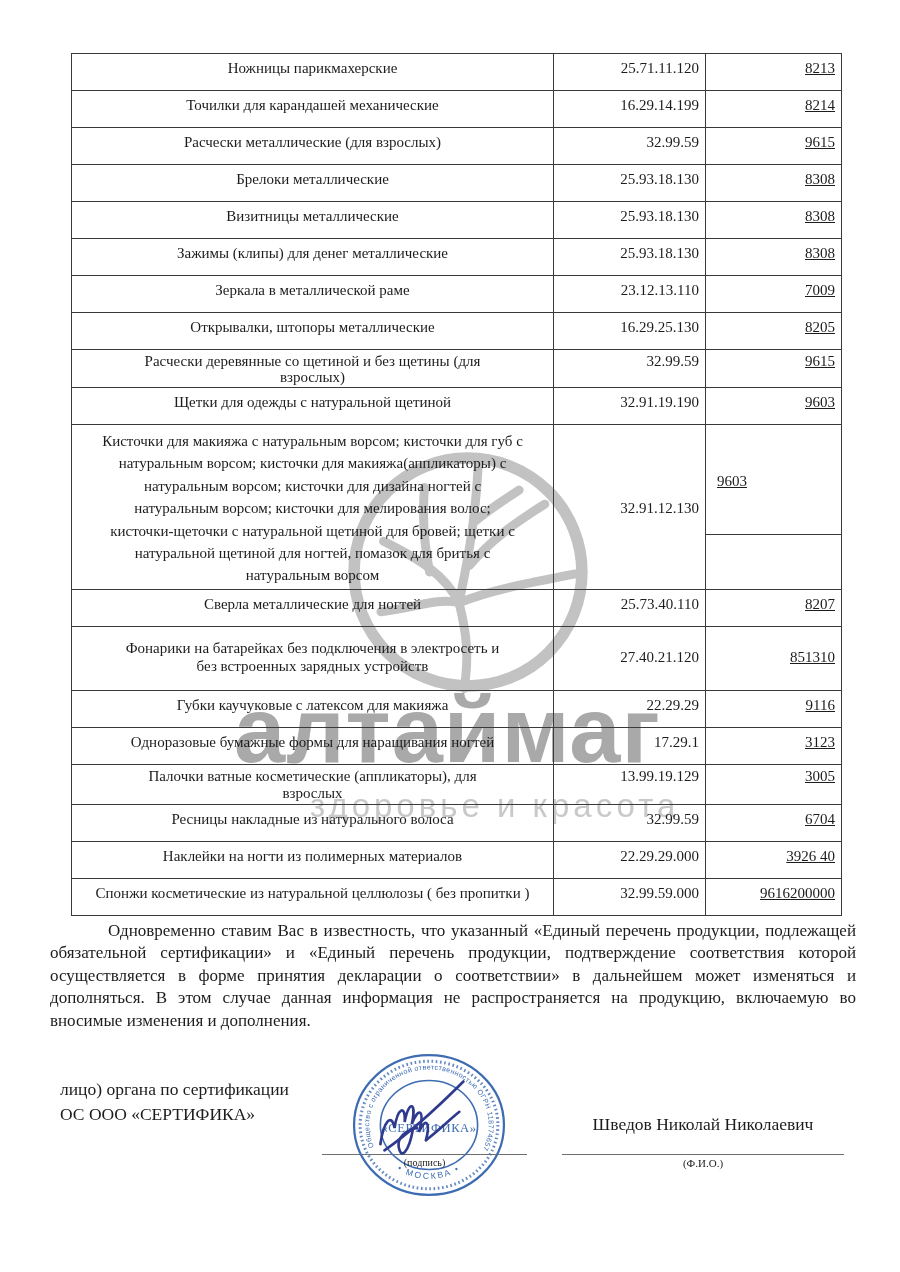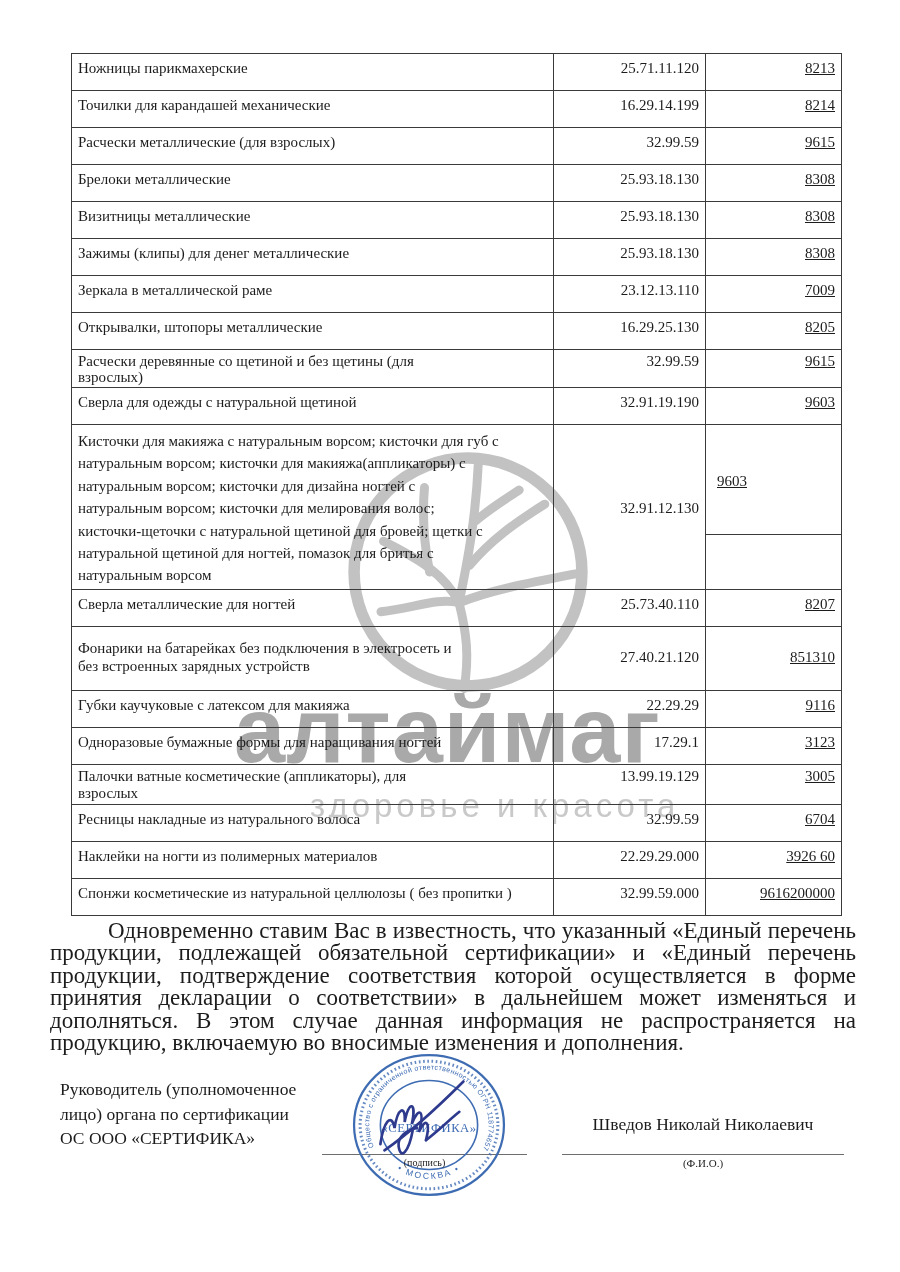--- a/index.html
+++ b/index.html
@@ -38,21 +38,21 @@
     position:absolute;left:71px;top:53px;width:729px;z-index:1;
     border-collapse:collapse;table-layout:fixed;background:transparent;
   }
   .doc-table td{
     border:1px solid var(--border-dark);
     vertical-align:top;
     font-size:15px;line-height:18px;
     padding:5px 6px 2px 6px;
     overflow:hidden;
   }
-  .doc-table td.c1{width:469px;white-space:pre-line;}
+  .doc-table td.c1{width:469px;text-align:center;white-space:pre-line;}
   .doc-table td.c2{width:142px;text-align:right;padding-left:3px;}
   .doc-table td.c3{width:118px;text-align:right;padding-left:11px;text-decoration:underline;}
   .doc-table tr{height:37px;}
   .doc-table tr:nth-child(9){height:34px;}
   .doc-table tr:nth-child(9) td{line-height:16px;padding-top:3px;}
   .doc-table tr:nth-child(11){height:158px;}
   .doc-table tr:nth-child(11) td{vertical-align:middle;line-height:22.4px;}
   .doc-table tr:nth-child(13){height:64px;}
   .doc-table tr:nth-child(13) td{vertical-align:middle;padding-top:0;}
   .doc-table tr:nth-child(16){height:38px;}
@@ -60,21 +60,21 @@
   .doc-table td.split{padding:0;vertical-align:top;}
   .sub-top{
     height:106px;border-bottom:1px solid var(--border-dark);
     display:flex;align-items:center;padding-left:11px;box-sizing:border-box;
     font-size:15px;
   }
   .sub-bottom{height:50px;}
   
   .notice{
     position:absolute;left:50px;top:920px;width:806px;z-index:1;
-    font-size:23px;line-height:22.4px;
+    font-size:17px;line-height:22.4px;
     text-align:justify;text-indent:58px;
   }
   
   .footer-left{
     position:absolute;left:60px;top:1077px;width:320px;z-index:1;
     font-size:17.5px;line-height:24.6px;
   }
   .stamp{position:absolute;left:350px;top:1051px;width:158px;height:148px;z-index:3;}
   .sig-line-left{
     position:absolute;left:322px;top:1154px;width:205px;height:0;
@@ -162,21 +162,21 @@
           <td class="c2">16.29.25.130</td>
           <td class="c3">8205</td>
         </tr>
         <tr>
           <td class="c1">Расчески деревянные со щетиной и без щетины (для
 взрослых)</td>
           <td class="c2">32.99.59</td>
           <td class="c3">9615</td>
         </tr>
         <tr>
-          <td class="c1">Сверла для одежды с натуральной щетиной</td>
+          <td class="c1">Щетки для одежды с натуральной щетиной</td>
           <td class="c2">32.91.19.190</td>
           <td class="c3">9603</td>
         </tr>
         <tr>
           <td class="c1">Кисточки для макияжа с натуральным ворсом; кисточки для губ с
 натуральным ворсом; кисточки для макияжа(аппликаторы) с
 натуральным ворсом; кисточки для дизайна ногтей с
 натуральным ворсом; кисточки для мелирования волос;
 кисточки-щеточки с натуральной щетиной для бровей; щетки с
 натуральной щетиной для ногтей, помазок для бритья с
@@ -215,34 +215,33 @@
           <td class="c3">3005</td>
         </tr>
         <tr>
           <td class="c1">Ресницы накладные из натурального волоса</td>
           <td class="c2">32.99.59</td>
           <td class="c3">6704</td>
         </tr>
         <tr>
           <td class="c1">Наклейки на ногти из полимерных материалов</td>
           <td class="c2">22.29.29.000</td>
-          <td class="c3">3926 60</td>
+          <td class="c3">3926 40</td>
         </tr>
         <tr>
           <td class="c1">Спонжи косметические из натуральной целлюлозы ( без пропитки )</td>
           <td class="c2">32.99.59.000</td>
           <td class="c3">9616200000</td>
         </tr>
       </tbody>
   </table>
 
   <div class="notice">Одновременно ставим Вас в известность, что указанный «Единый перечень продукции, подлежащей обязательной сертификации» и «Единый перечень продукции, подтверждение соответствия которой осуществляется в форме принятия декларации о соответствии» в дальнейшем может изменяться и дополняться. В этом случае данная информация не распространяется на продукцию, включаемую во вносимые изменения и дополнения.</div>
 
   <div class="footer-left">
-    <div>Руководитель (уполномоченное</div>
     <div>лицо) органа по сертификации</div>
     <div>ОС ООО «СЕРТИФИКА»</div>
   </div>
 
   <svg class="stamp" viewBox="0 0 156 146">
     <ellipse cx="78" cy="73" rx="74" ry="69" stroke="var(--stamp-color)" stroke-width="2.2" fill="none"></ellipse>
     <ellipse cx="78" cy="73" rx="68" ry="63" stroke="var(--stamp-color)" stroke-width="3" stroke-dasharray="1.6 2.6" fill="none" opacity="0.8"></ellipse>
     <ellipse cx="78" cy="73" rx="48" ry="44" stroke="var(--stamp-color)" stroke-width="1.6" fill="none"></ellipse>
     <defs>
       <path id="ringPath" d="M 24.5,96.3 A 59,55 0 1 1 131.5,96.3"></path>

